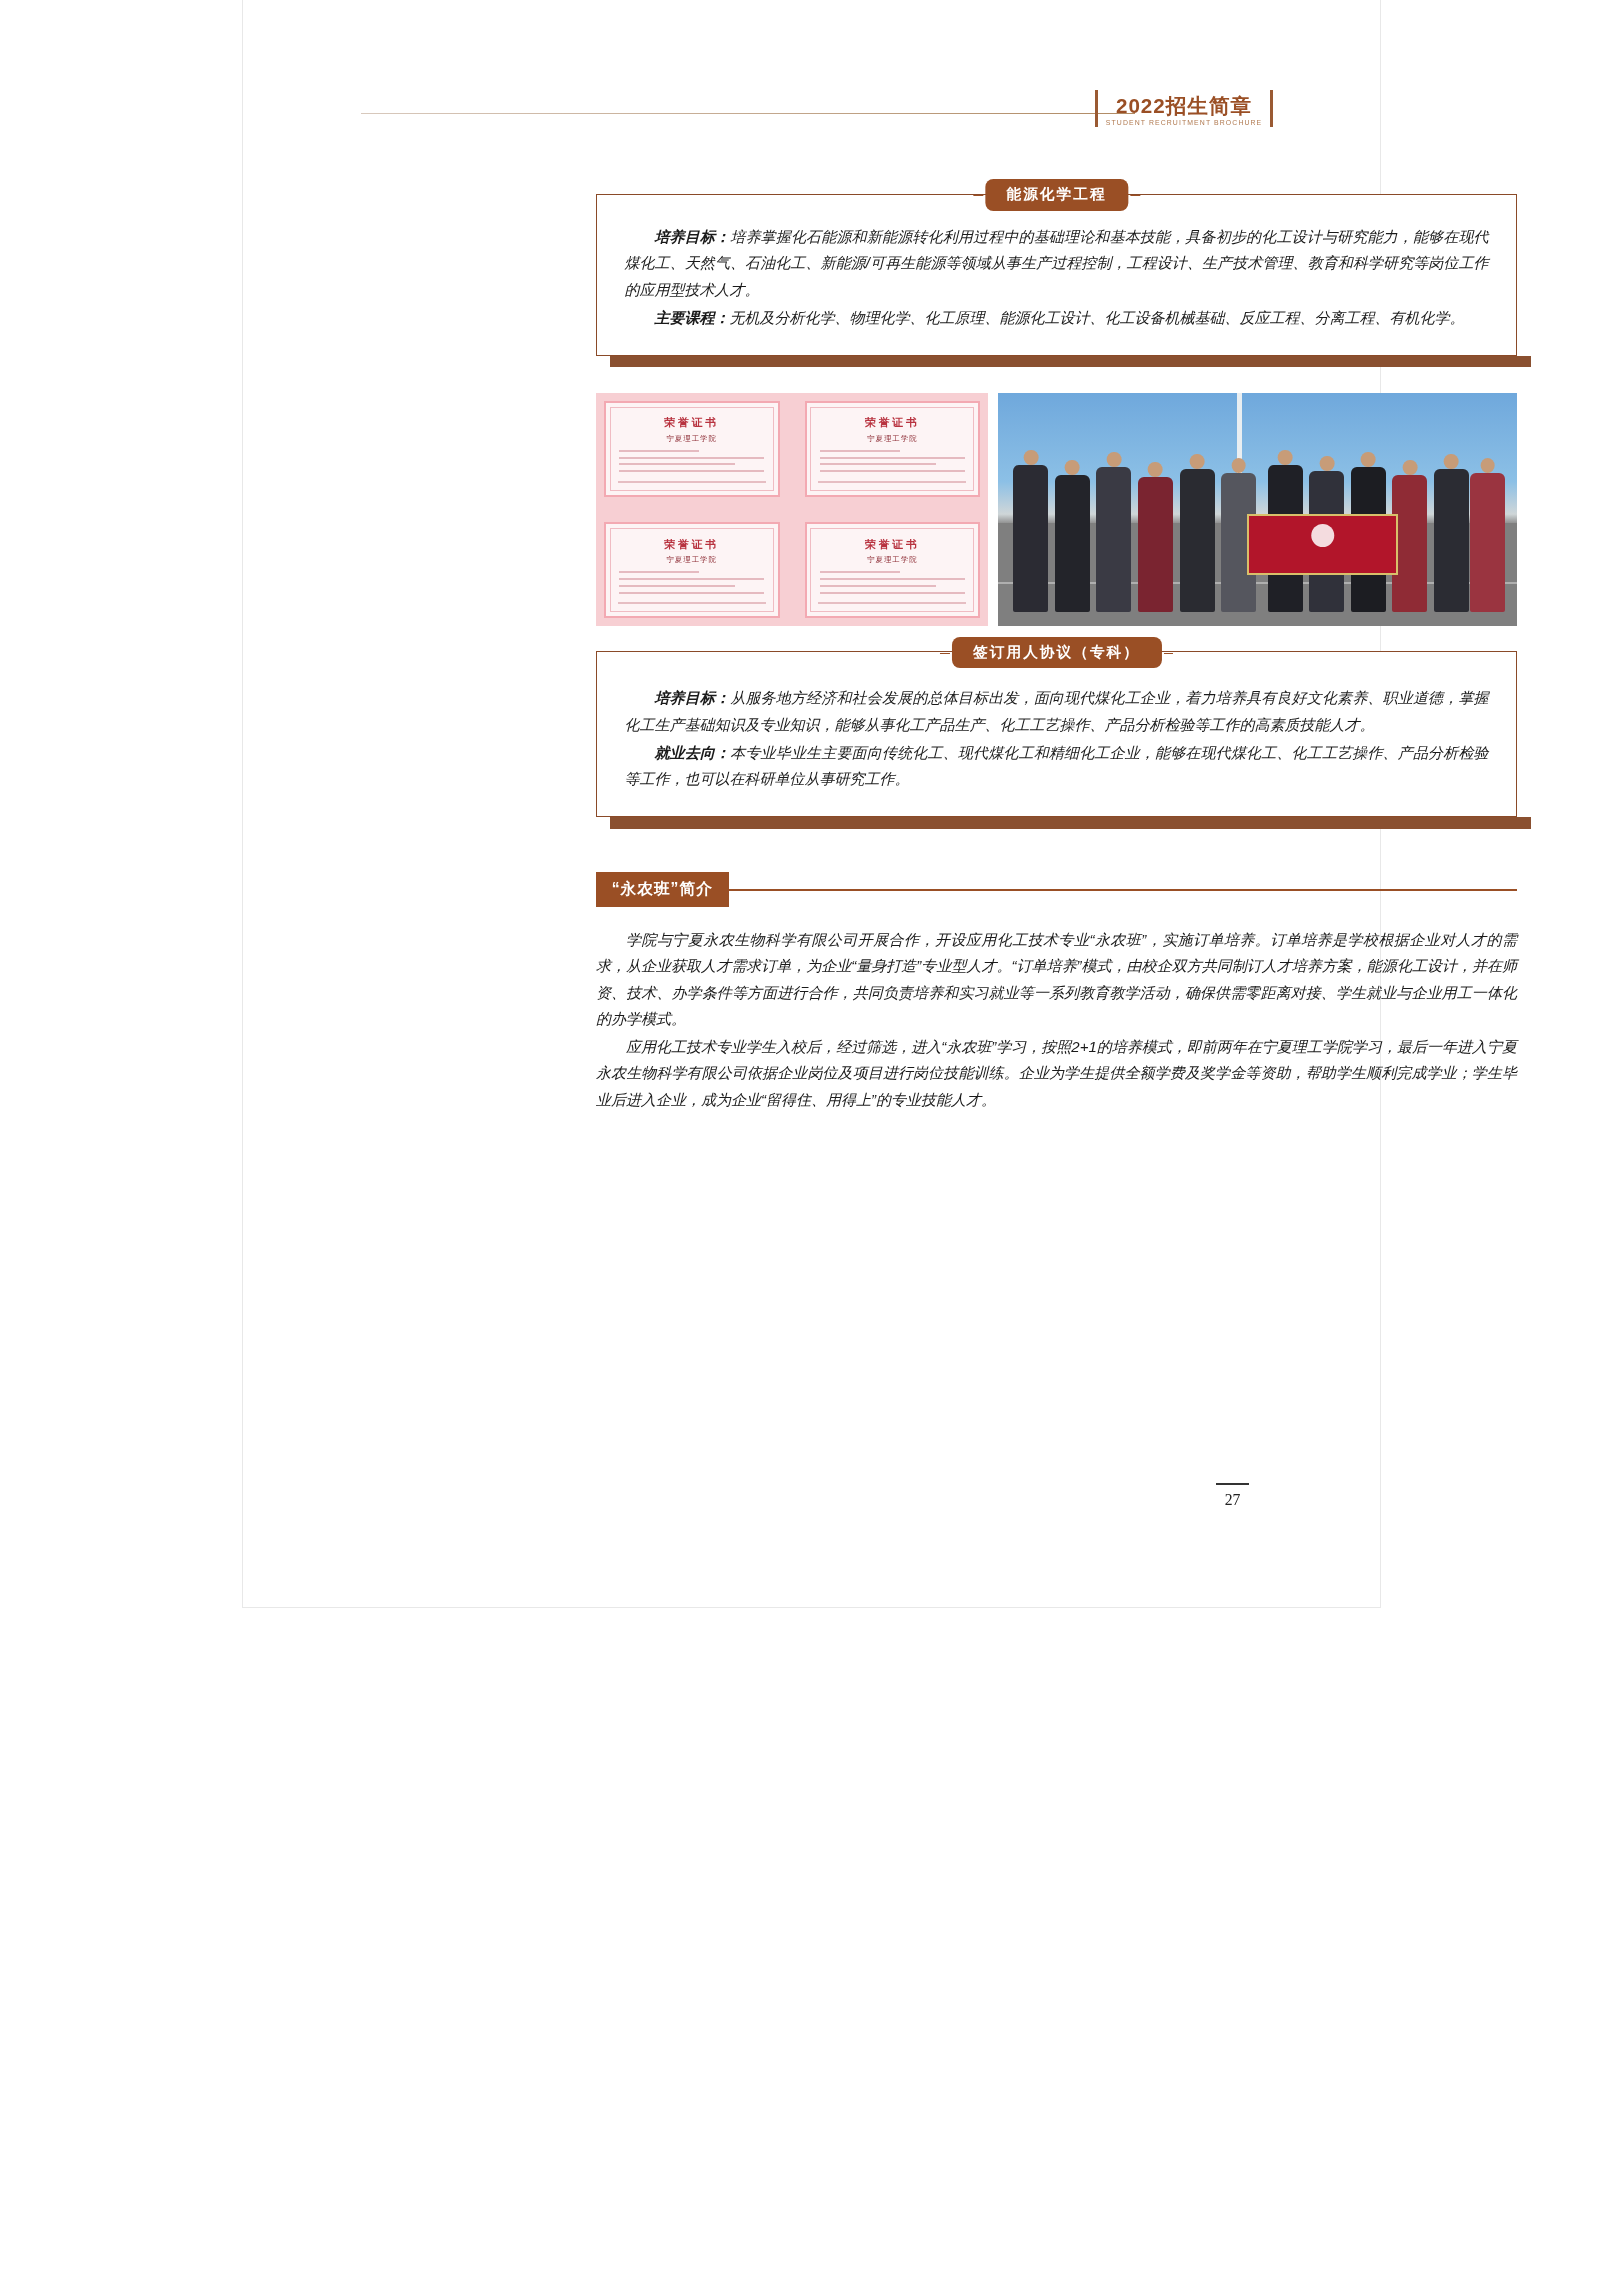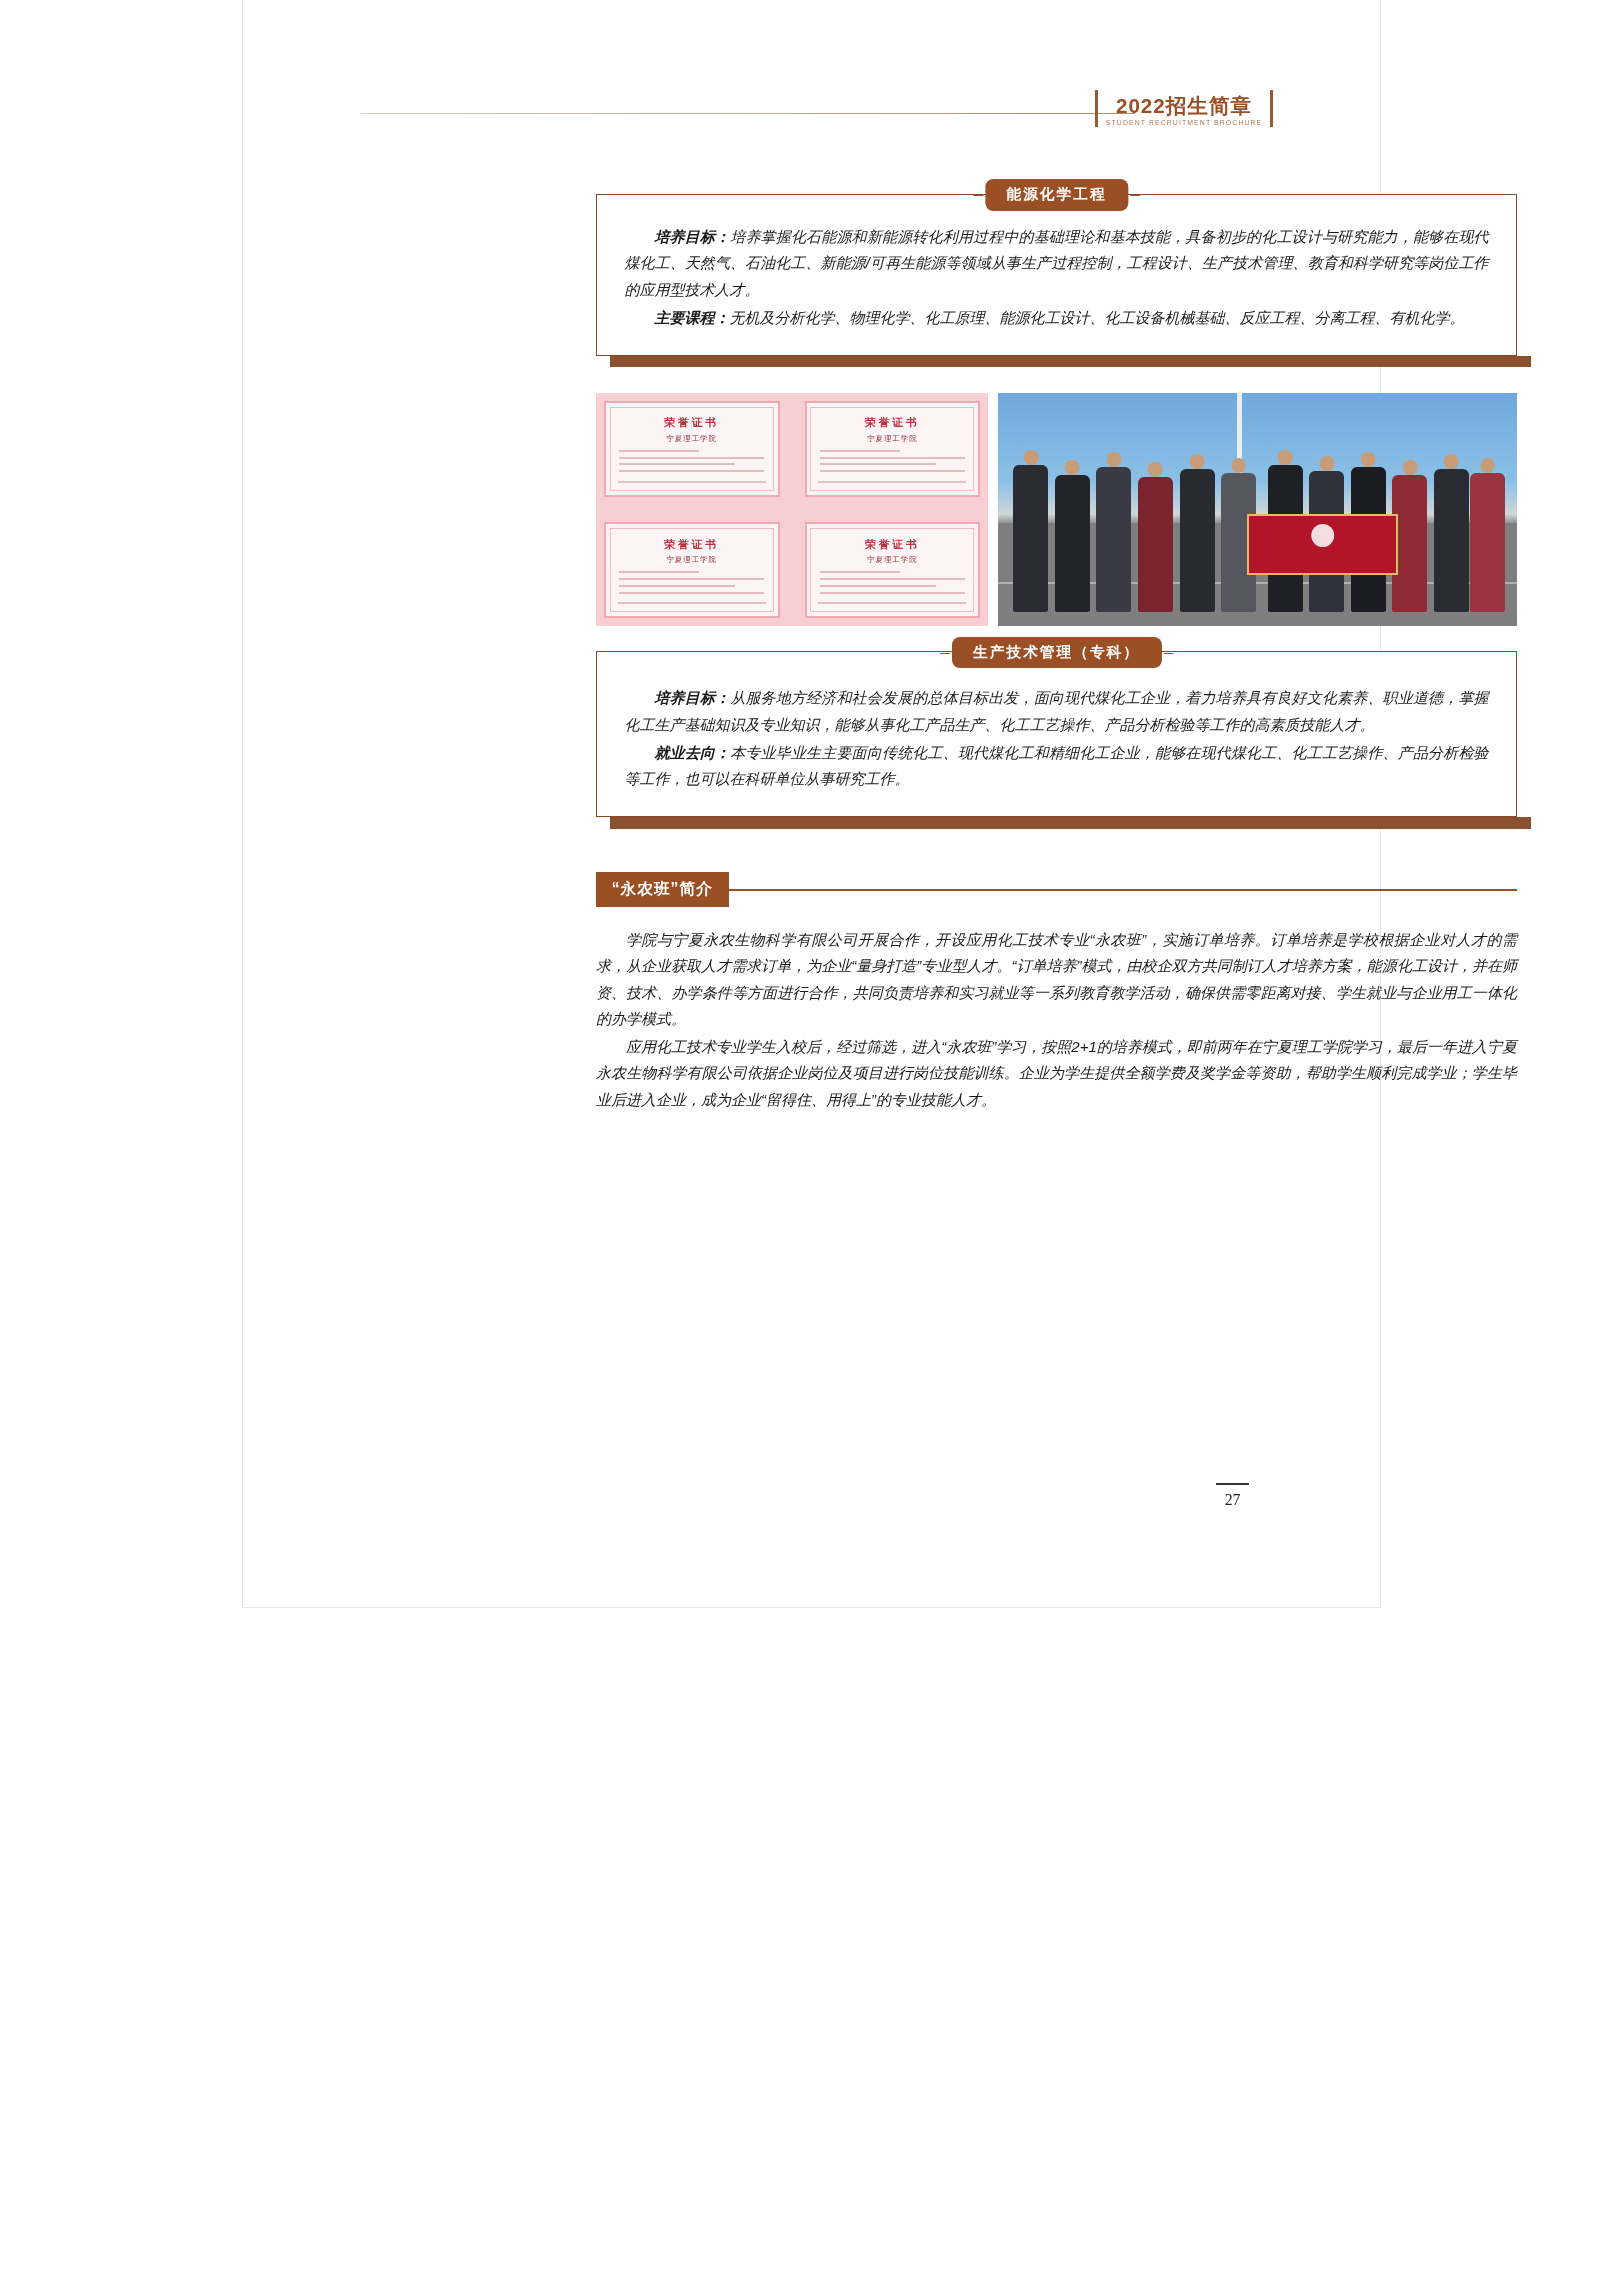--- a/index.html
+++ b/index.html
@@ -459,21 +459,21 @@
                 <span class="tp-head"></span>
               </div>
             <div class="tp-person" style="left:91%;height:139px;background:#9a3440;">
                 <span class="tp-head"></span>
               </div>
             <div class="tp-banner"></div>
           </div>
         </div>
 
         <div class="major-box second">
-          <div class="box-title">生产技术管理（专科）</div>
+          <div class="box-title">签订用人协议（专科）</div>
           <p class="para">
             <b>培养目标：</b><span>从服务地方经济和社会发展的总体目标出发，面向现代煤化工企业，着力培养具有良好文化素养、职业道德，掌握化工生产基础知识及专业知识，能够从事化工产品生产、化工工艺操作、产品分析检验等工作的高素质技能人才。</span>
           </p>
           <p class="para">
             <b>就业去向：</b><span>本专业毕业生主要面向传统化工、现代煤化工和精细化工企业，能够在现代煤化工、化工工艺操作、产品分析检验等工作，也可以在科研单位从事研究工作。</span>
           </p>
         </div>
         <div class="box-shadow-bar"></div>
 
         <div class="yn-section">

